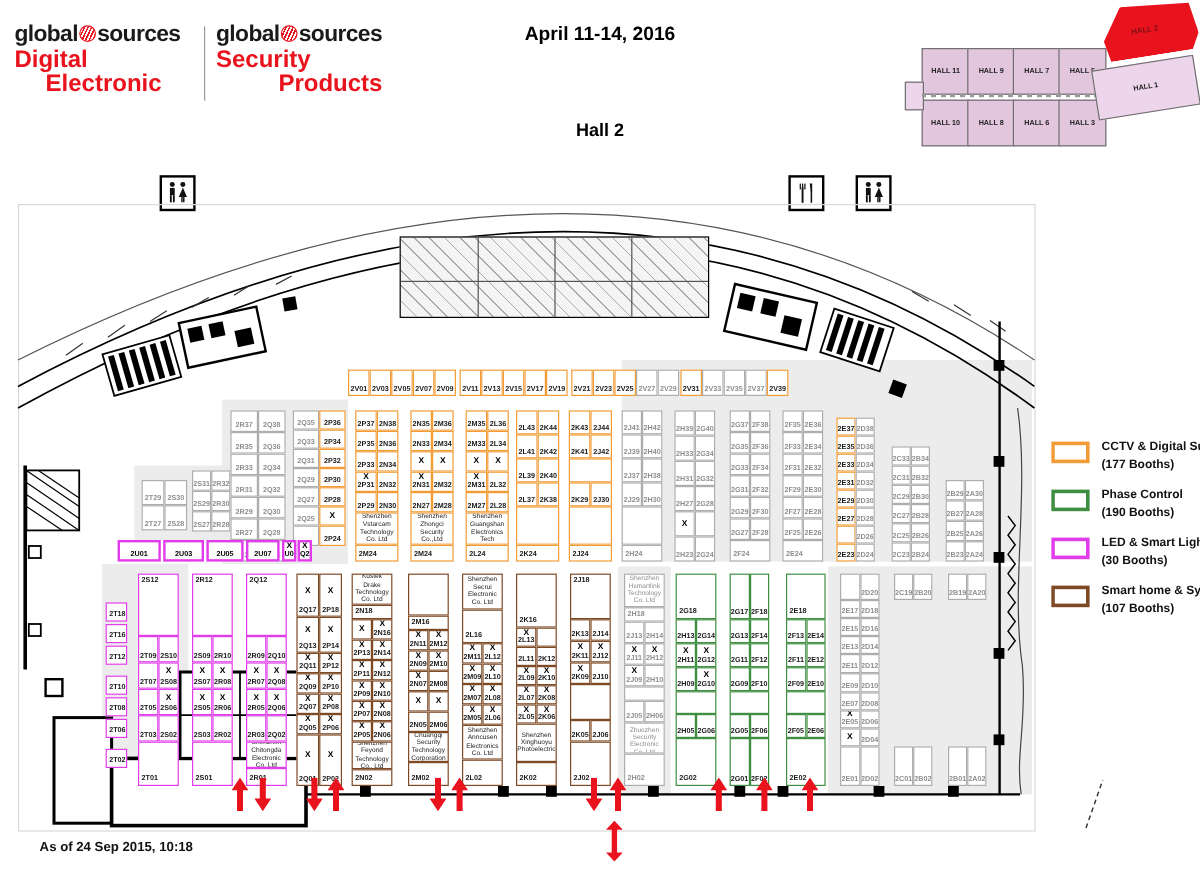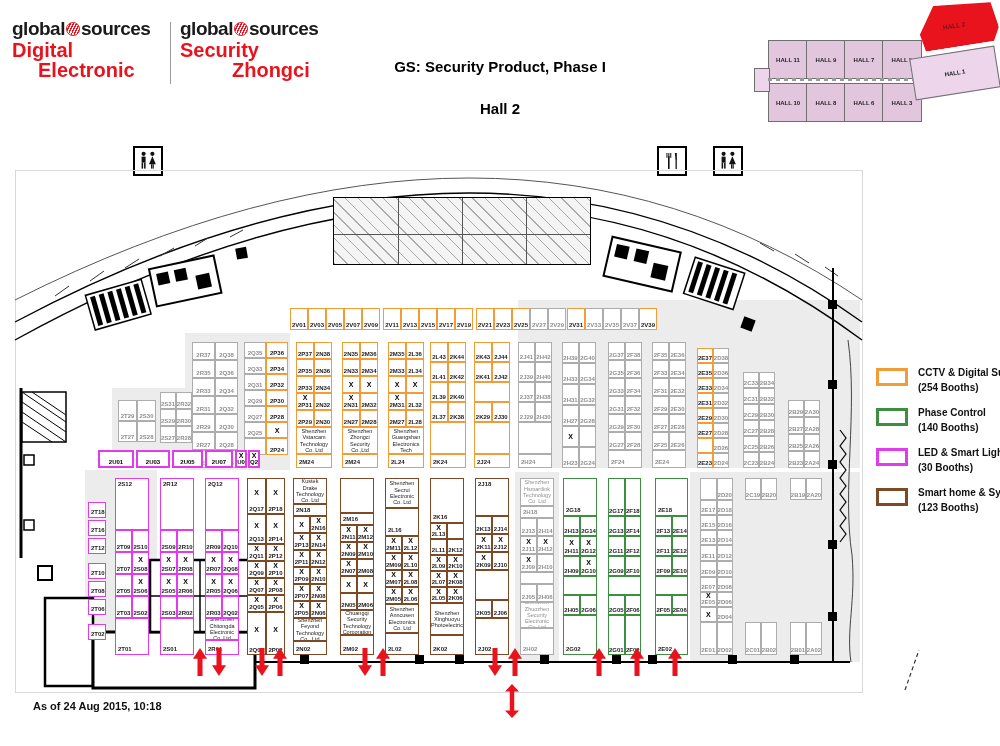--- a/index.html
+++ b/index.html
@@ -57,23 +57,23 @@
     </div>
     <div class="gs-red">Digital</div>
     <div class="gs-red" style="padding-left:26px;">Electronic</div>
   </div>
   <div class="logo-divider abs" style="left:170px;top:22px;height:62px;"></div>
   <div class="abs" style="left:180px;top:18px;">
     <div>
       <span class="gs-word">global</span><span class="gs-globe"></span><span class="gs-word">sources</span>
     </div>
     <div class="gs-red">Security</div>
-    <div class="gs-red" style="padding-left:52px;">Zhongci</div>
+    <div class="gs-red" style="padding-left:52px;">Products</div>
   </div>
-  <div class="title abs" style="left:300px;top:58px;width:400px;">GS: Security Product, Phase I</div>
+  <div class="title abs" style="left:330px;top:20px;width:340px;font-size:16px;">April 11-14, 2016</div>
   <div class="title abs" style="left:330px;top:100px;width:340px;">Hall 2</div>
 </div>
 
 <div class="abs" id="minimap" style="left:750px;top:0;width:250px;height:130px;">
     <div class="hallcell" style="left: 18px; top: 40px; width: 38px; height: 37px; background: rgb(226, 198, 222);">HALL 11</div>
     <div class="hallcell" style="left: 56px; top: 40px; width: 38px; height: 37px; background: rgb(226, 198, 222);">HALL 9</div>
     <div class="hallcell" style="left: 94px; top: 40px; width: 38px; height: 37px; background: rgb(226, 198, 222);">HALL 7</div>
     <div class="hallcell" style="left: 132px; top: 40px; width: 38px; height: 37px; background: rgb(226, 198, 222);">HALL 5</div>
     <div class="hallcell" style="left: 18px; top: 83px; width: 38px; height: 37px; background: rgb(226, 198, 222);">HALL 10</div>
     <div class="hallcell" style="left: 56px; top: 83px; width: 38px; height: 37px; background: rgb(226, 198, 222);">HALL 8</div>
@@ -81,33 +81,33 @@
     <div class="hallcell" style="left: 132px; top: 83px; width: 38px; height: 37px; background: rgb(226, 198, 222);">HALL 3</div>
     <div class="hallcell" style="left: 4px; top: 68px; width: 14px; height: 22px; background: rgb(237, 213, 236);"></div>
     <div style="position: absolute; left: 18px; top: 78px; width: 152px; height: 3px; background: repeating-linear-gradient(90deg, rgb(153, 153, 153) 0px, rgb(153, 153, 153) 4px, transparent 4px, transparent 8px);"></div>
     <div class="hallcell" style="left: 162px; top: 52px; width: 84px; height: 40px; background: rgb(237, 213, 236); transform: rotate(-9deg);">HALL 1</div>
     <div class="hallcell" style="left: 160px; top: 3px; width: 88px; height: 44px; background: rgb(232, 19, 29); border: none; transform: rotate(-9deg); clip-path: polygon(10% 60%, 30% 0px, 95% 12%, 100% 70%, 92% 100%, 14% 100%); color: rgb(122, 16, 22); font-size: 6.5px;">HALL 2</div>
   </div>
 
 <div class="abs" style="left:876px;top:366px;width:124px;overflow:hidden;">
   <div class="legend-item">
     <div class="lg-swatch" style="border-color: rgb(242, 156, 56);"></div>
-    <div class="lg-text"><span>CCTV &amp; Digital Surv</span><br><span>(254 Booths)</span></div>
+    <div class="lg-text"><span>CCTV &amp; Digital Surv</span><br><span>(177 Booths)</span></div>
   </div>
   <div class="legend-item">
     <div class="lg-swatch" style="border-color: rgb(62, 142, 65);"></div>
-    <div class="lg-text"><span>Phase Control</span><br><span>(140 Booths)</span></div>
+    <div class="lg-text"><span>Phase Control</span><br><span>(190 Booths)</span></div>
   </div>
   <div class="legend-item">
     <div class="lg-swatch" style="border-color: rgb(225, 60, 236);"></div>
     <div class="lg-text"><span>LED &amp; Smart Lighti</span><br><span>(30 Booths)</span></div>
   </div>
   <div class="legend-item">
     <div class="lg-swatch" style="border-color: rgb(126, 74, 38);"></div>
-    <div class="lg-text"><span>Smart home &amp; Syst</span><br><span>(123 Booths)</span></div>
+    <div class="lg-text"><span>Smart home &amp; Syst</span><br><span>(107 Booths)</span></div>
   </div>
 </div>
 
 <div class="ticon" style="left:133px;top:146px;">
   <svg width="24" height="24" viewBox="0 0 30 30">
     <g fill="#111">
       <circle cx="9.5" cy="6" r="2.6"></circle>
         <rect x="7" y="9.5" width="5" height="7.5"></rect>
       <rect x="7" y="17" width="1.9" height="7.5"></rect>
         <rect x="10.1" y="17" width="1.9" height="7.5"></rect>
@@ -1960,13 +1960,13 @@
     <div class="arr d" style="left: 358px; top: 648px; width: 14px; height: 28px;"></div>
     <div class="arr u" style="left: 376px; top: 648px; width: 14px; height: 28px;"></div>
     <div class="arr d" style="left: 488px; top: 648px; width: 14px; height: 28px;"></div>
     <div class="arr u" style="left: 508px; top: 648px; width: 14px; height: 28px;"></div>
     <div class="arr u" style="left: 592px; top: 648px; width: 14px; height: 28px;"></div>
     <div class="arr u" style="left: 630px; top: 648px; width: 14px; height: 28px;"></div>
     <div class="arr u" style="left: 668px; top: 648px; width: 14px; height: 28px;"></div>
     <div class="arr ud" style="left: 505px; top: 684px; width: 14px; height: 34px;"></div>
   </div>
 
-<div class="abs" id="note">As of 24 Aug 2015, 10:18</div>
+<div class="abs" id="note">As of 24 Sep 2015, 10:18</div>
 
 </body></html>

